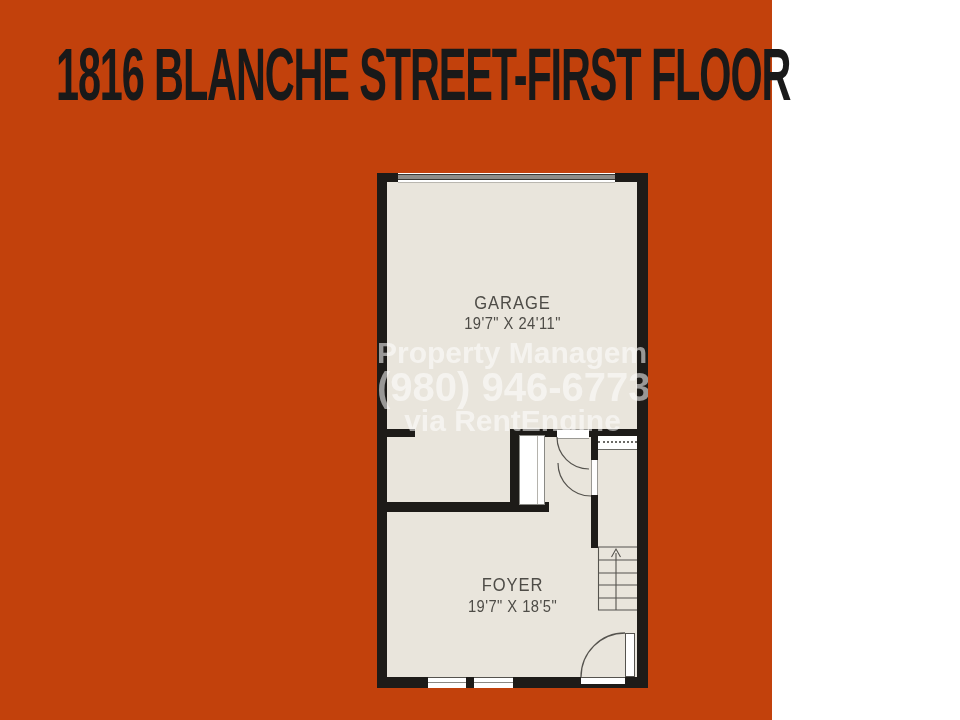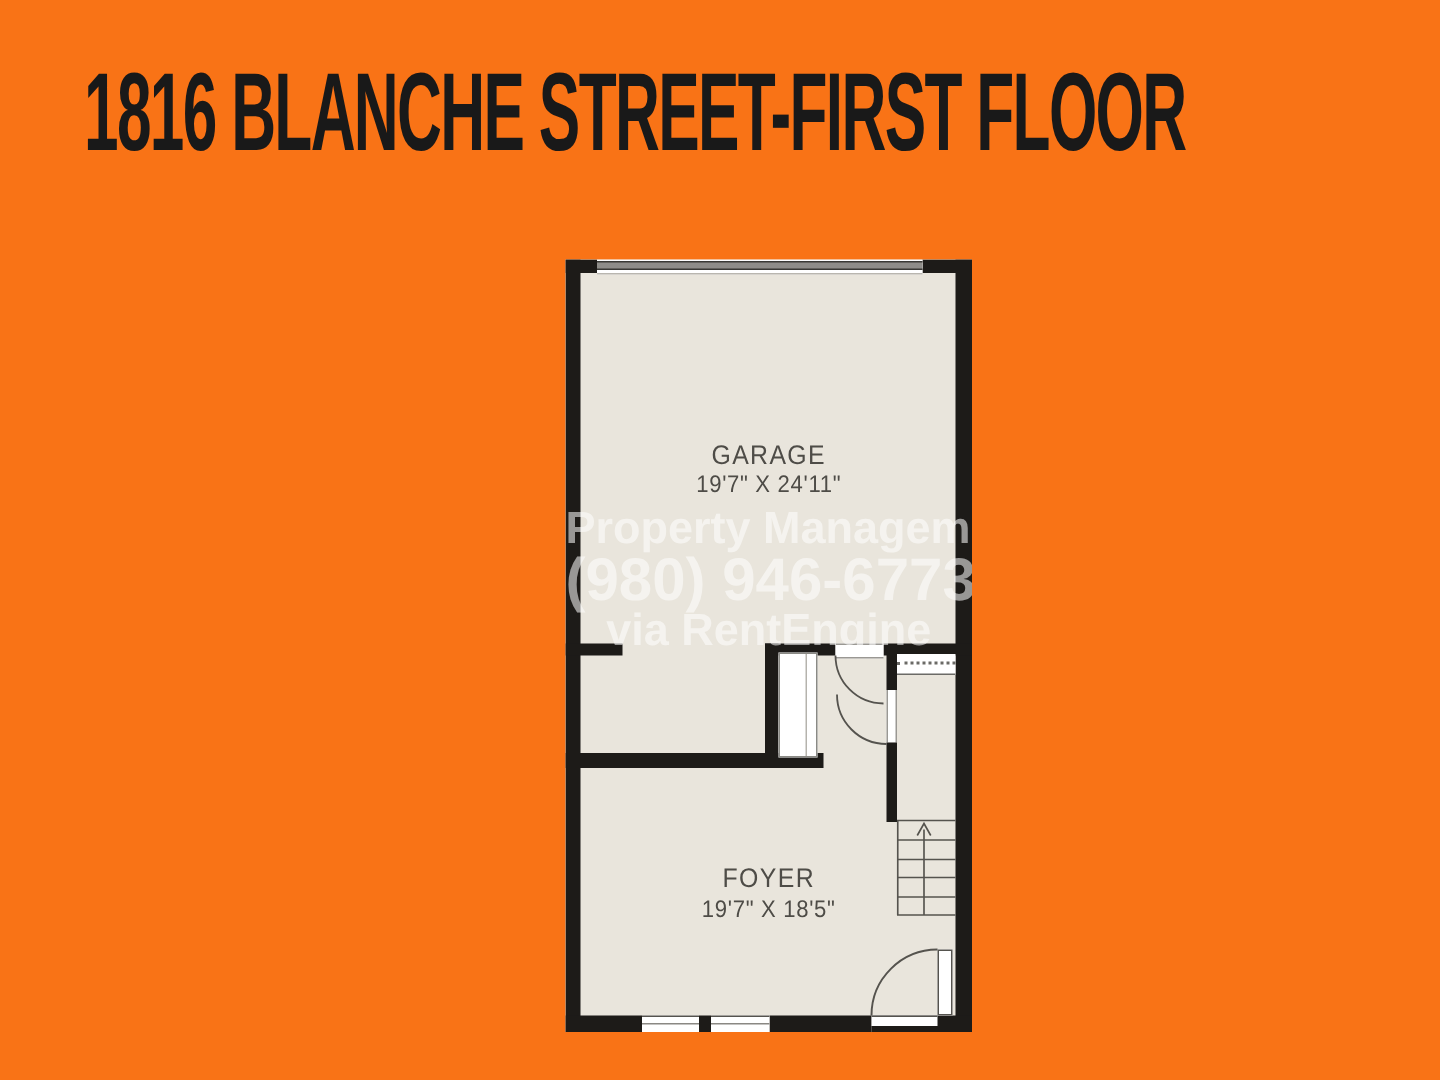--- a/index.html
+++ b/index.html
@@ -1,17 +1,17 @@
 <!DOCTYPE html>
 <html><head>
 <meta charset="utf-8">
 <style>
   html,body{margin:0;padding:0;background:#ffffff;width:960px;height:720px;overflow:hidden;
             font-family:"Liberation Sans", sans-serif;}
-  .page{position:relative;width:960px;height:720px;background:#f97316;}
+  .page{position:relative;width:772px;height:720px;background:#c2410c;}
 
   
   .title{
     position:absolute;left:56px;top:38px;
     font-size:74px;font-weight:800;line-height:1;color:#191919;
     letter-spacing:-2px;white-space:nowrap;
     transform:scaleX(0.56);transform-origin:left top;
   }
 
   

